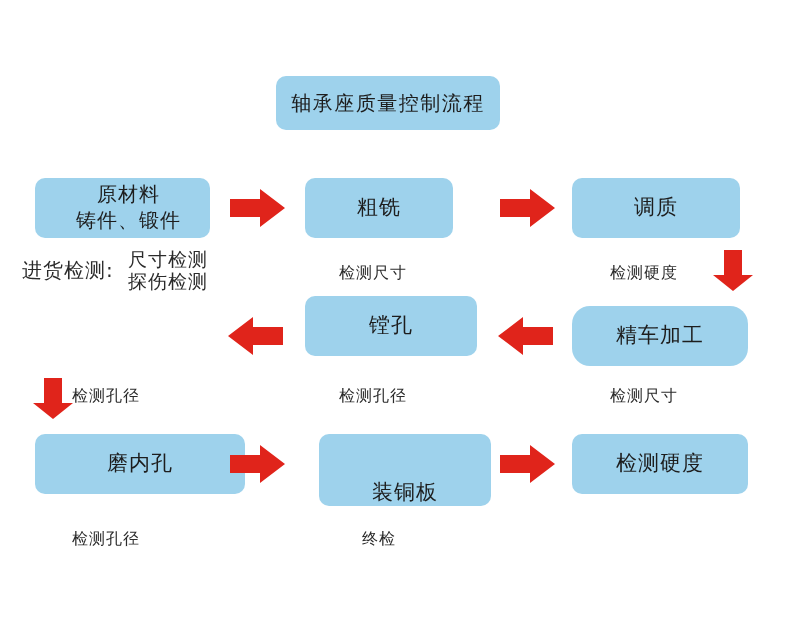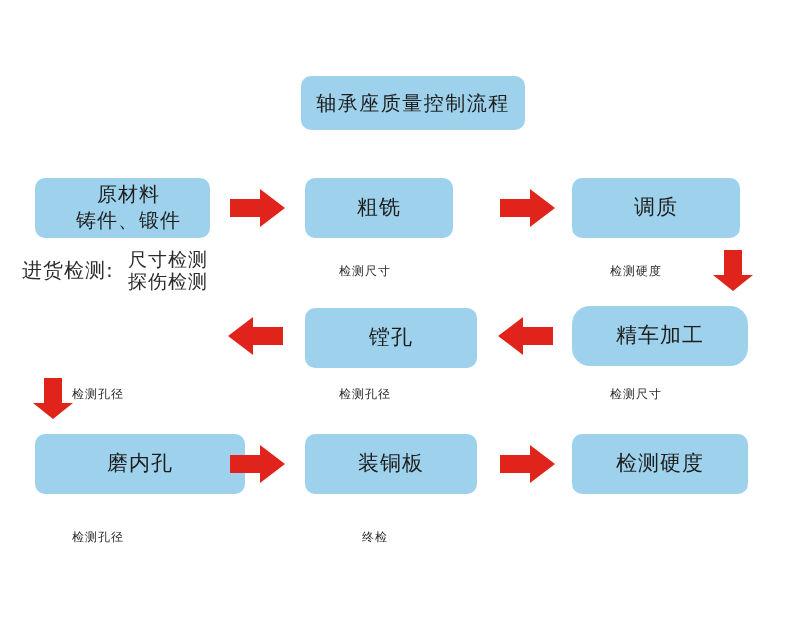--- a/index.html
+++ b/index.html
@@ -30,34 +30,33 @@
     color: #1d1d1d;
     font-size: 21px;
     line-height: 1.22;
     letter-spacing: 1px;
     box-sizing: border-box;
     font-family: "DejaVu Sans", "Liberation Sans", sans-serif;
   }
   .node-title {
     font-size: 20px;
     letter-spacing: 1.5px;
-    margin-left: 25px;
   }
   .node-multiline {
     font-size: 20px;
     line-height: 1.28;
     padding-left: 12px;
   }
   .node-multiline .line2 {
     display: block;
   }
   .caption {
     position: absolute;
     color: #2b2b2b;
-    font-size: 12px;
+    font-size: 16px;
     letter-spacing: 1px;
     white-space: nowrap;
     font-family: "DejaVu Sans", "Liberation Sans", sans-serif;
   }
   .caption-small {
     font-size: 20px;
   }
   .caption-stack {
     position: absolute;
     color: #2b2b2b;
@@ -127,21 +126,21 @@
     </svg>
   </div>
 
 
   <div class="arrow" style="left:228px; top:316px;">
     <svg width="56" height="40" viewBox="0 0 56 40">
       <polygon points="55,11 25,11 25,1 0,20 25,39 25,29 55,29" fill="#e0241b"></polygon>
     </svg>
   </div>
 
-  <div class="node" style="left:305px; top:308px; width:172px; height:60px;text-align:right;">
+  <div class="node" style="left:305px; top:296px; width:172px; height:60px;text-align:right;">
     <span>镗孔</span>
   </div>
 
   <div class="arrow" style="left:498px; top:316px;">
     <svg width="56" height="40" viewBox="0 0 56 40">
       <polygon points="55,11 25,11 25,1 0,20 25,39 25,29 55,29" fill="#e0241b"></polygon>
     </svg>
   </div>
 
   <div class="node" style="left:572px; top:306px; width:176px; height:60px;border-radius:18px;">
@@ -163,21 +162,21 @@
   <div class="node" style="left:35px; top:434px; width:210px; height:60px;justify-content:center;">
     <span>磨内孔</span>
   </div>
 
   <div class="arrow" style="left:230px; top:444px;">
     <svg width="56" height="40" viewBox="0 0 56 40">
       <polygon points="0,11 30,11 30,1 55,20 30,39 30,29 0,29" fill="#e0241b"></polygon>
     </svg>
   </div>
 
-  <div class="node" style="left:305px; top:434px; width:172px; height:60px;">
+  <div class="node" style="left:319px; top:434px; width:172px; height:72px;align-items:flex-end;">
     <span>装铜板</span>
   </div>
 
   <div class="arrow" style="left:500px; top:444px;">
     <svg width="56" height="40" viewBox="0 0 56 40">
       <polygon points="0,11 30,11 30,1 55,20 30,39 30,29 0,29" fill="#e0241b"></polygon>
     </svg>
   </div>
 
   <div class="node" style="left:572px; top:434px; width:176px; height:60px;">

